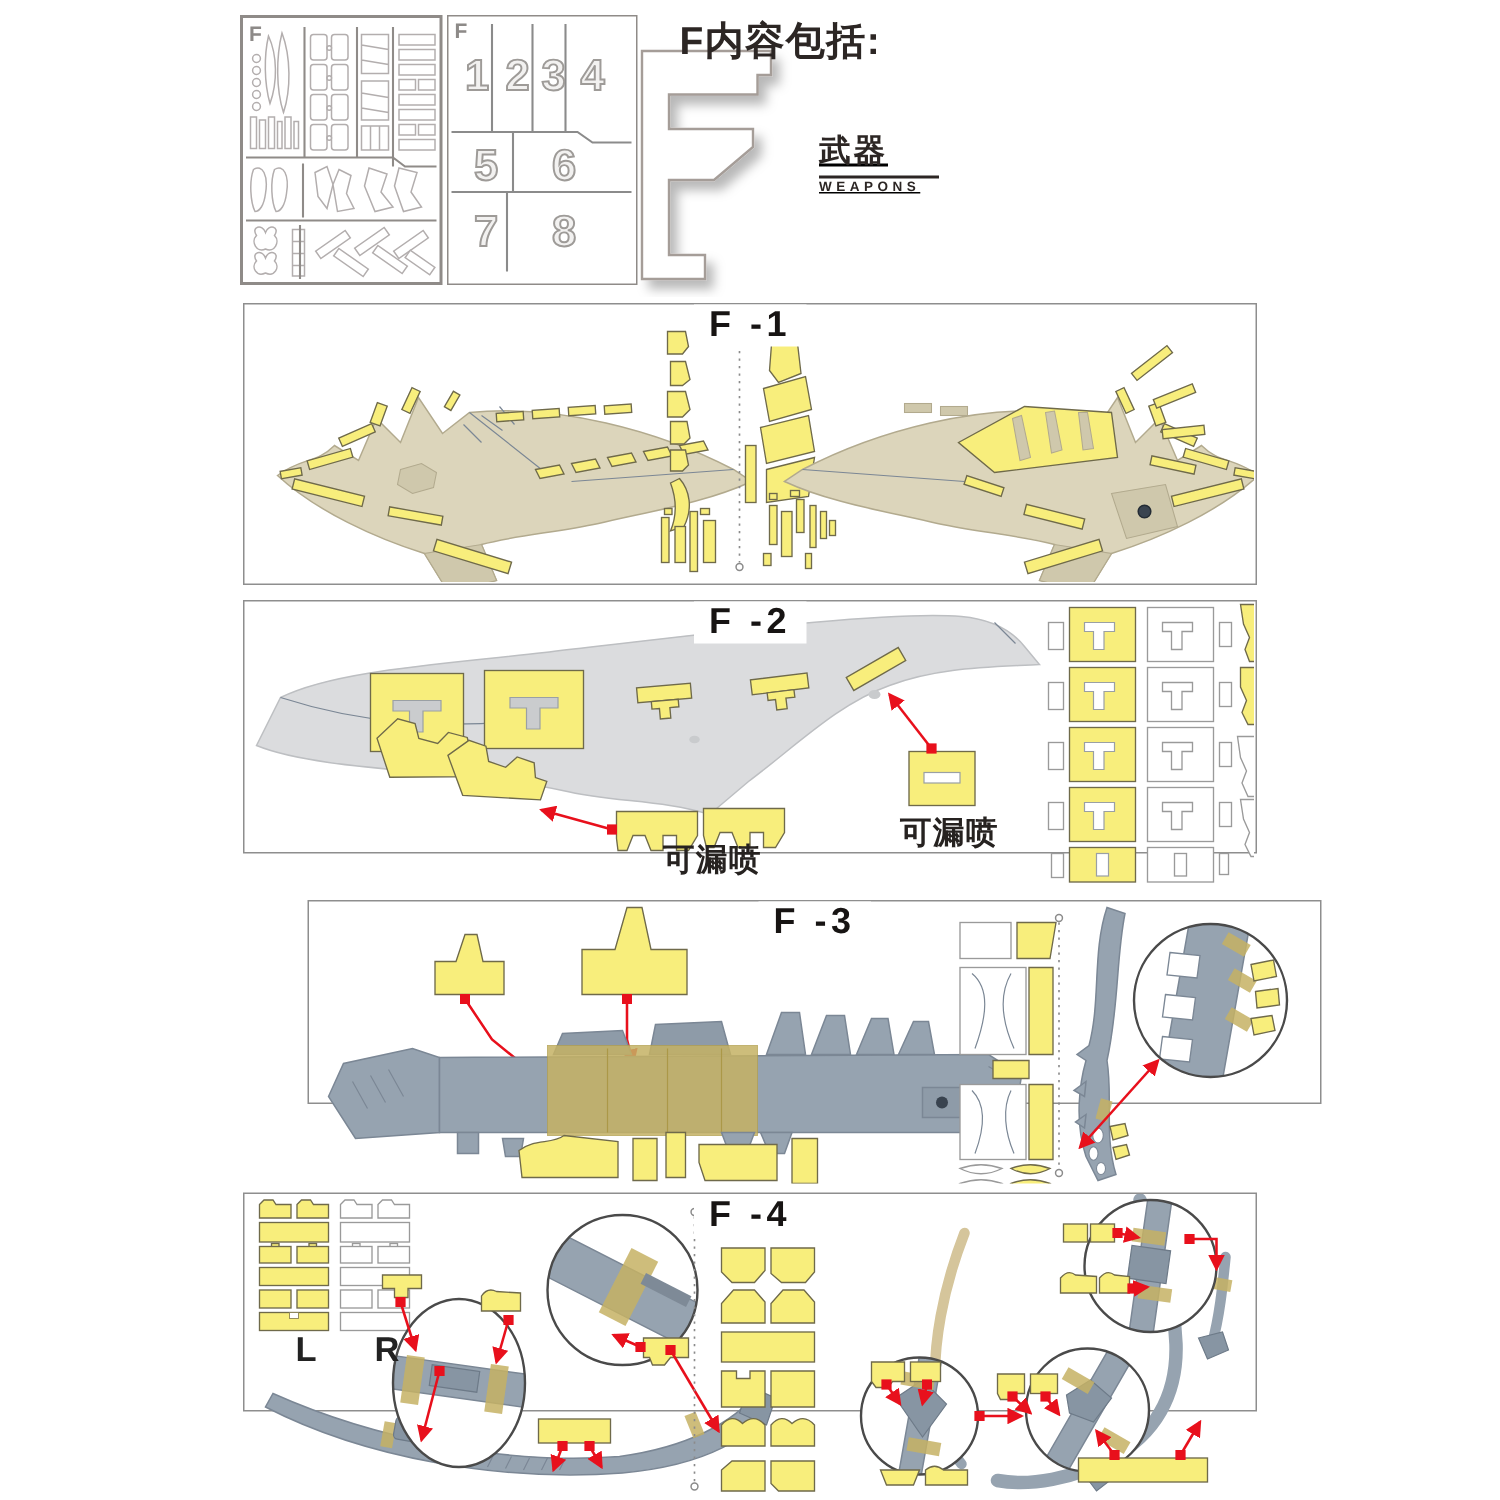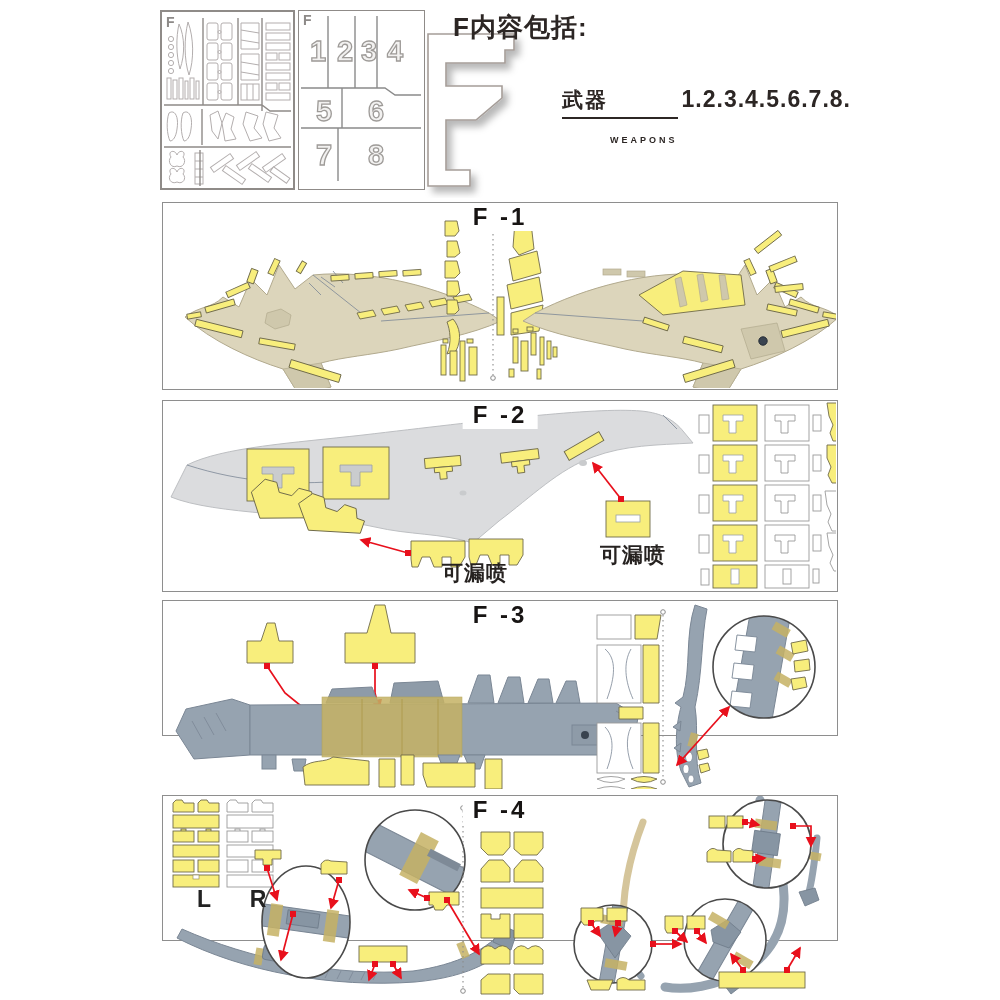--- a/index.html
+++ b/index.html
@@ -9,24 +9,24 @@
   .box{border:2px solid #8f8b88;background:#fff;box-sizing:border-box;}
   .panel{position:absolute;left:162px;width:676px;border:1.5px solid #8e8e8e;background:#fff;box-sizing:border-box;}
   .panel svg{position:absolute;left:0;top:0;}
   .panel-title{position:absolute;left:50%;transform:translateX(-50%);top:0;
     font-weight:700;font-size:24px;letter-spacing:3px;color:#171413;background:#fff;padding:0 10px;z-index:5;white-space:nowrap;}
   .note{position:absolute;font-weight:700;font-size:21px;color:#262220;text-align:center;z-index:6;letter-spacing:1px;}
   .zone-digit{position:absolute;font-weight:700;font-size:29px;color:#f2f1f0;
     -webkit-text-stroke:1.3px #9e9b98;text-align:center;width:26px;}
   .sheet-f{font:700 14px "Liberation Sans",sans-serif;fill:#8d8a88;}
   .header-title{position:absolute;left:453px;top:10px;font-weight:700;font-size:26px;color:#2c2624;letter-spacing:1px;}
-  .weapons{position:absolute;left:562px;top:86px;display:flex;align-items:flex-start;}
+  .weapons{position:absolute;left:546px;top:86px;display:flex;align-items:center;text-decoration:underline;}
   .wcn{display:flex;flex-direction:column;}
   .wcn .cn{font-weight:700;font-size:21px;color:#2c2624;padding:0 34px 3px 0;border-bottom:2.5px solid #2c2624;letter-spacing:2px;}
-  .wcn .en{font-weight:700;font-size:9px;color:#2c2624;letter-spacing:3px;padding-top:16px;margin-left:48px;}
+  .wcn .en{font-weight:700;font-size:9px;color:#2c2624;letter-spacing:3px;padding-top:0;}
   .wnums{font-weight:700;font-size:23px;color:#2c2624;margin-left:4px;letter-spacing:1px;}
   .lr-label{position:absolute;width:46px;text-align:center;font-weight:700;font-size:23px;color:#222;z-index:6;}
   
   .y{fill:#f8ee7c;stroke:#6f6a4a;stroke-width:.9;}
   .wst{fill:#fff;stroke:#9a9a9a;stroke-width:.9;}
   .beige{fill:#dcd5bb;stroke:#b2aa8e;stroke-width:1;}
   .beige-d{fill:#cfc8ac;stroke:#b2aa8e;stroke-width:.7;}
   .gray{fill:#96a3b0;stroke:#7b8795;stroke-width:1;}
   .lgray{fill:#dbdcde;stroke:#bdbfc2;stroke-width:1;}
   .conn{fill:#8795a3;stroke:#6d7a88;stroke-width:.8;}
@@ -150,21 +150,20 @@
   <path d="M8,6 H94 V22 H85 V35 H26 V58 H82 V70 L56,92 H26 V142 H50 V158 H8 Z" fill="#ffffff" stroke="#a59d98" stroke-width="1.6" filter="url(#fsh)"></path>
 </svg>
 
 <div class="header-title">F内容包括:</div>
 
 <div class="weapons">
   <div class="wcn">
     <span class="cn">武器</span>
     <span class="en">WEAPONS</span>
   </div>
-  <div class="wnums">1.2.3.4.5.6.7.8.</div>
 </div>
 
 <div class="panel" style="top:202px;height:188px;">
   <div class="panel-title">F -1</div>
   <svg width="673" height="185" viewBox="0 0 673 185">
 
     <g>
       <g transform="translate(8,14)">
         <path class="beige" d="M14,100 C30,88 40,92 52,80 L68,90 L80,62 L96,78 L108,48 L124,72 L142,58 C200,52 268,70 318,96 L330,104 C300,118 262,124 228,132 C200,138 172,140 150,146 L160,170 L128,178 L112,152 C80,142 40,124 14,100 Z"></path>
         <path class="beige-d" d="M150,146 L160,170 L128,178 L112,152 Z"></path>
@@ -255,21 +254,21 @@
       <rect class="y" x="612" y="82" width="28" height="6" transform="rotate(-6 626 85)"></rect>
       <rect class="y" x="604" y="104" width="30" height="6" transform="rotate(12 619 107)"></rect>
       <rect class="y" x="480" y="118" width="26" height="6" transform="rotate(18 493 121)"></rect>
       <rect class="y" x="520" y="138" width="40" height="7" transform="rotate(14 540 141)"></rect>
       <path class="beige-d" d="M578,126 L614,120 L622,148 L588,156 Z"></path>
       <circle cx="600" cy="138" r="4.2" fill="#3a4450" stroke="#242c35"></circle>
     </g>
   </svg>
 </div>
 
-<div class="panel" style="top:400px;height:192px;">
+<div class="panel" style="top:400px;height:169px;">
   <div class="panel-title">F -2</div>
   <svg width="673" height="189" viewBox="0 0 673 189">
 
     <g>
       <path class="lgray" d="M8,96 L24,64 C60,46 130,42 200,34 C320,20 430,6 478,10 C500,12 512,20 520,30 L530,42 C494,44 462,44 430,56 C396,68 368,96 336,120 L310,142 C278,132 246,134 212,126 C150,112 52,114 8,96 Z"></path>
       <path class="hatch" stroke="#c6c8ca" d="M24,64 C80,82 130,84 180,80 M500,14 l14,14"></path>
       <ellipse cx="420" cy="62" rx="4" ry="3" fill="#c9cbcd"></ellipse>
           <ellipse cx="300" cy="92" rx="3.5" ry="2.5" fill="#c9cbcd"></ellipse>
     </g>
 
@@ -350,21 +349,21 @@
       <path class="y" d="M126,0 h28 v34 l-6,4 h-16 l-3,-8 3,-8 -4,-9 z" transform="translate(2,-2)"></path>
       <path class="y" d="M128,40 h26 v34 l-5,4 h-16 l-4,-8 3,-8 -4,-9 z"></path>
       <path class="wst" d="M126,86 h30 v36 l-6,4 h-17 l-4,-9 3,-8 -4,-9 z"></path>
       <path class="wst" d="M128,128 h28 v34 l-5,4 h-16 l-4,-8 3,-8 -4,-9 z"></path>
     </g>
   </svg>
   <div class="note" style="left:252px;top:158px;width:120px;">可漏喷</div>
   <div class="note" style="left:410px;top:140px;width:120px;">可漏喷</div>
 </div>
 
-<div class="panel" style="top:600px;height:136px;">
+<div class="panel" style="top:600px;height:136px;margin-left:43px;">
   <div class="panel-title">F -3</div>
   <svg width="673" height="188" viewBox="0 0 673 188">
 
     <g>
       <path class="y" d="M84,62 V40 H98 L104,22 H112 L116,40 H130 V62 Z"></path>
       <path class="y" d="M182,62 V32 H204 L212,4 H222 L228,32 H252 V62 Z"></path>
       <polyline class="arrow" points="104,65 122,92 164,126"></polyline>
       <polyline class="arrow" points="212,65 212,92 216,108"></polyline>
     </g>
 

